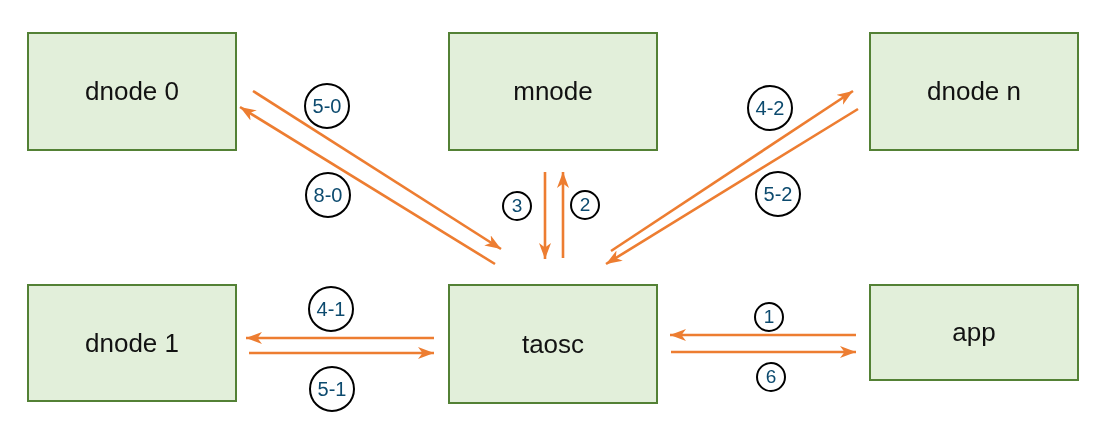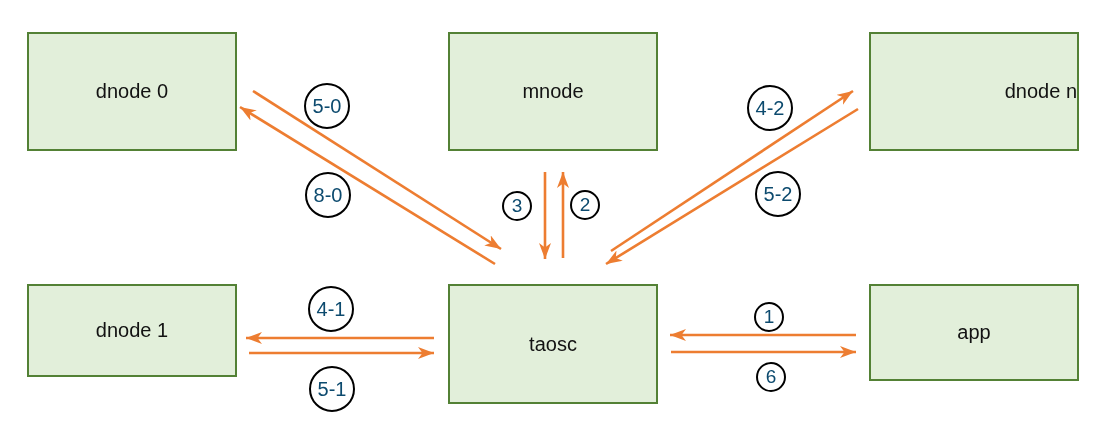--- a/index.html
+++ b/index.html
@@ -15,27 +15,27 @@
   .node {
     position: absolute;
     width: 210px;
     height: 119px;
     background: #e2efda;
     border: 2.5px solid #538135;
     box-sizing: border-box;
     display: flex;
     align-items: center;
     justify-content: center;
-    font-size: 20px;
+    font-size: 26px;
     color: #121212;
   }
   .node-dnode0 { left: 27px;  top: 32px;  }
   .node-mnode  { left: 448px; top: 32px;  }
-  .node-dnoden { left: 869px; top: 32px; justify-content: flex-end;  }
-  .node-dnode1 { left: 27px;  top: 284px; height: 93px; }
+  .node-dnoden { left: 869px; top: 32px;  }
+  .node-dnode1 { left: 27px;  top: 284px; height: 118px; }
   .node-taosc  { left: 448px; top: 284px; height: 120px; }
   .node-app    { left: 869px; top: 284px; height: 97px; }
   .badge {
     position: absolute;
     transform: translate(-50%, -50%);
     background: #ffffff;
     border: 2.5px solid #000000;
     border-radius: 50%;
     box-sizing: border-box;
     display: flex;

